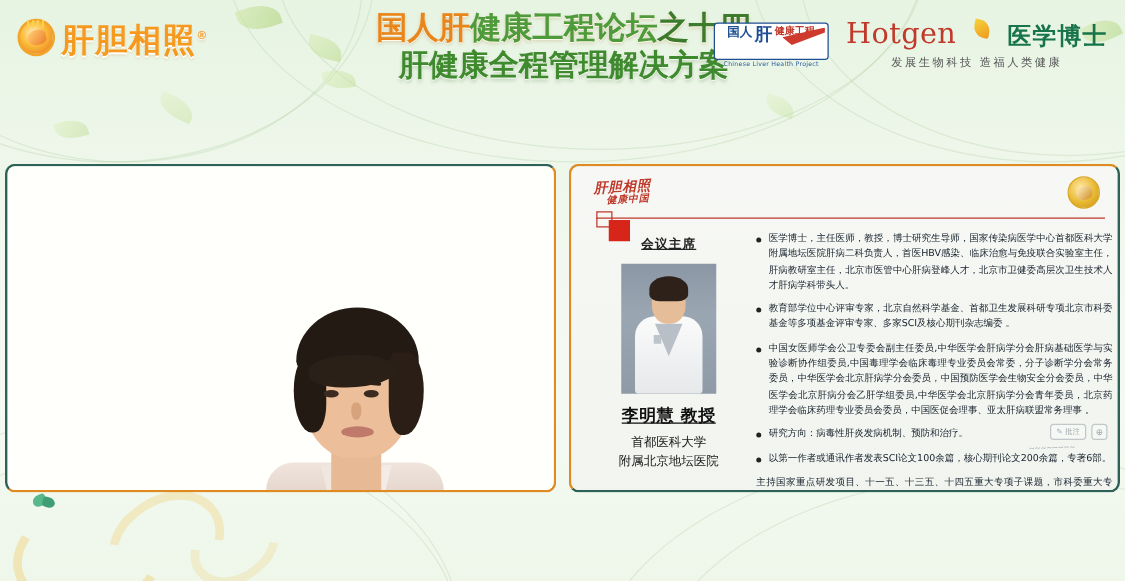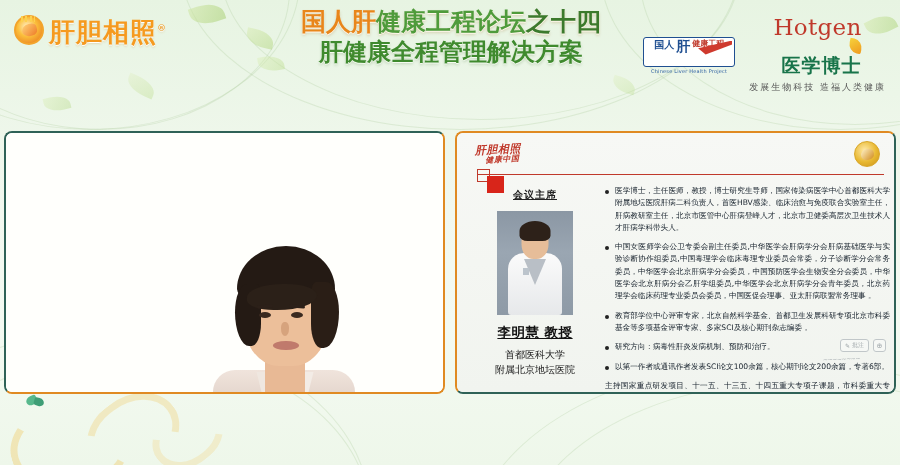--- a/index.html
+++ b/index.html
@@ -110,21 +110,21 @@
   .sp-gov-mark .gan { font-size:14px; font-weight:700; color:#1f4f91; }
   .sp-gov-mark .sub { font-size:8px; font-weight:700; color:#c0392b; }
   .sp-gov-mark .swoosh {
     position:absolute; right:2px; top:3px; width:34px; height:14px;
     background: #cf3a2e;
     clip-path: polygon(0 55%, 100% 0, 100% 28%, 22% 100%);
   }
   .sp-gov-en { font-size: 5px; color:#2b5ea0; letter-spacing:.2px; margin-top:1px; }
 
   .sp-hot { display:flex; flex-direction:column; align-items:center; }
-  .sp-hot-row { display:flex; align-items:flex-end; gap:0;flex-direction:column; }
+  .sp-hot-row { display:flex; align-items:flex-start; gap:14px; }
   .sp-hot-en {
     font-family: "DejaVu Serif","Liberation Serif",serif;
     font-size: 23px; color:#c0392b; letter-spacing:.3px; line-height:1;
   }
   .sp-hot-leaf {
     width: 13px; height: 14px;
     background: linear-gradient(140deg,#f6d23c,#ef9a1e);
     border-radius: 0 70% 10% 70%;
     transform: rotate(12deg);
   }
@@ -423,25 +423,25 @@
         </div>
       </div>
 
       <div class="bullets">
         <div class="bullet">
           <span class="dot"></span>
           <span class="txt">医学博士，主任医师，教授，博士研究生导师，国家传染病医学中心首都医科大学附属地坛医院肝病二科负责人，首医HBV感染、临床治愈与免疫联合实验室主任，肝病教研室主任，北京市医管中心肝病登峰人才，北京市卫健委高层次卫生技术人才肝病学科带头人。</span>
         </div>
         <div class="bullet">
           <span class="dot"></span>
+          <span class="txt">教育部学位中心评审专家，北京自然科学基金、首都卫生发展科研专项北京市科委基金等多项基金评审专家、多家SCI及核心期刊杂志编委 。</span>
+        </div>
+        <div class="bullet">
+          <span class="dot"></span>
           <span class="txt">中国女医师学会公卫专委会副主任委员,中华医学会肝病学分会肝病基础医学与实验诊断协作组委员,中国毒理学会临床毒理专业委员会常委，分子诊断学分会常务委员，中华医学会北京肝病学分会委员，中国预防医学会生物安全分会委员，中华医学会北京肝病分会乙肝学组委员,中华医学会北京肝病学分会青年委员，北京药理学会临床药理专业委员会委员，中国医促会理事、亚太肝病联盟常务理事 。</span>
-        </div>
-        <div class="bullet">
-          <span class="dot"></span>
-          <span class="txt">教育部学位中心评审专家，北京自然科学基金、首都卫生发展科研专项北京市科委基金等多项基金评审专家、多家SCI及核心期刊杂志编委 。</span>
         </div>
         <div class="bullet">
           <span class="dot"></span>
           <span class="txt">研究方向：病毒性肝炎发病机制、预防和治疗。</span>
         </div>
         <div class="bullet">
           <span class="dot"></span>
           <span class="txt">以第一作者或通讯作者发表SCI论文100余篇，核心期刊论文200余篇，专著6部。</span>
         </div>
         <div class="bullet">

